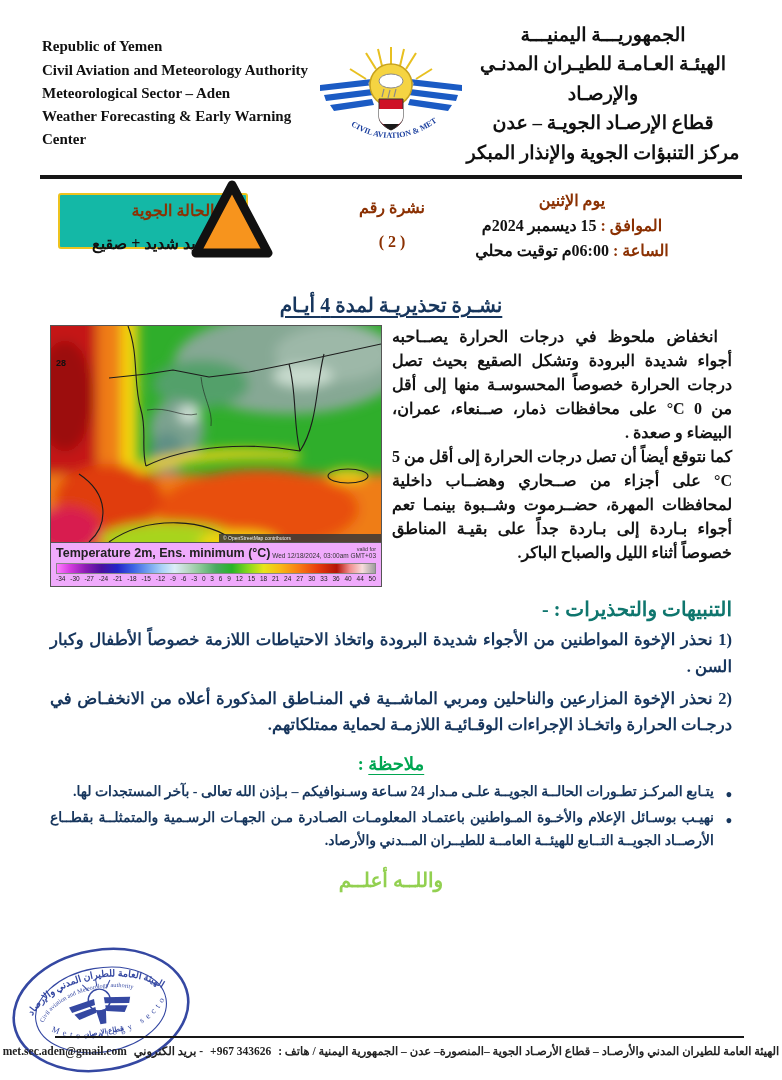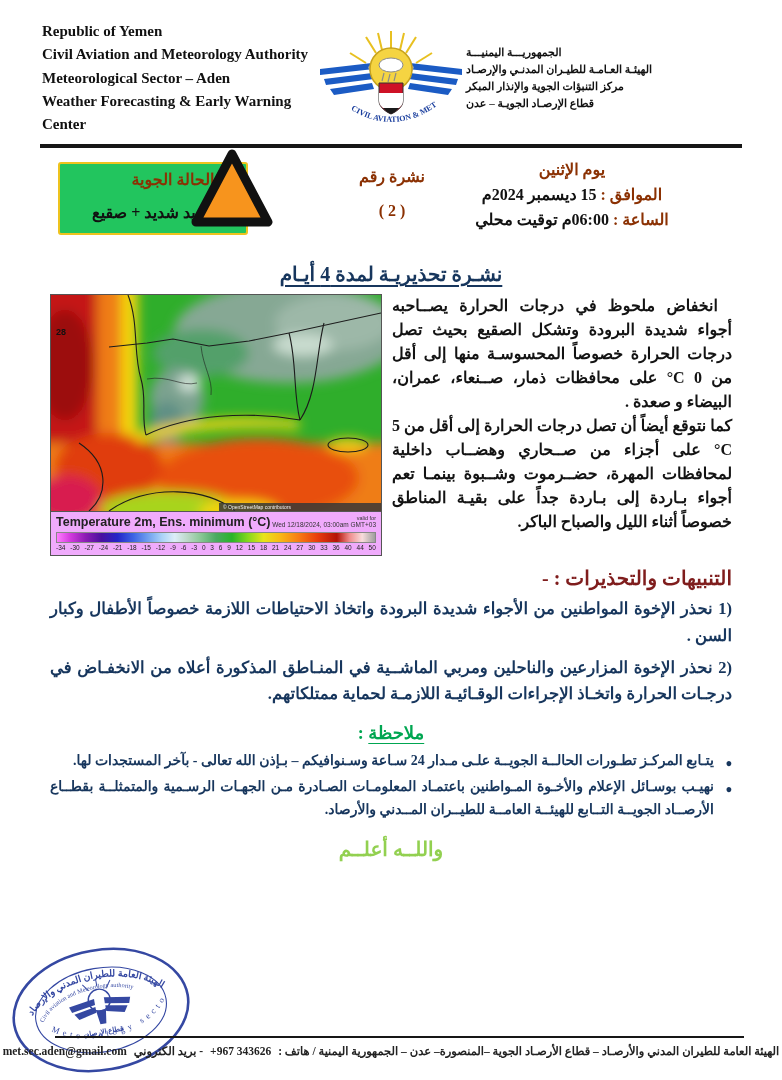--- a/index.html
+++ b/index.html
@@ -5,30 +5,30 @@
   * { margin:0; padding:0; box-sizing:border-box; }
   html,body { background:#e8e8e8; }
   .page {
     position:relative; width:782px; height:1080px; margin:0 auto;
     background:#ffffff; overflow:hidden;
     font-family:"Liberation Serif", serif;
   }
   
   .header { display:flex; justify-content:space-between; align-items:center; padding:20px 42px 0 42px; }
   .hdr-en { width:300px; text-align:left; font-weight:bold; font-size:15px; line-height:1.55; color:#111; }
-  .hdr-ar { width:300px; text-align:left; font-weight:bold; font-size:11px; line-height:1.55; color:#111; direction:rtl; }
+  .hdr-ar { width:300px; text-align:center; font-weight:bold; font-size:19px; line-height:1.55; color:#111; direction:rtl; }
   .hdr-logo { width:150px; height:102px; flex:0 0 auto; }
   .divider { height:4px; background:#161616; margin:8px 40px 0 40px; }
   
   .info-row { position:relative; height:104px; }
   .date-block { position:absolute; right:60px; top:10px; width:300px; text-align:center; direction:rtl; font-weight:bold; font-size:16px; line-height:1.55; }
   .maroon { color:#8b3103; }
   .black { color:#111; }
   .bulletin-block { position:absolute; left:322px; top:12px; width:140px; text-align:center; direction:rtl; font-weight:bold; font-size:16px; color:#8b3103; line-height:2.1; }
-  .status-box { position:absolute; left:58px; top:14px; width:190px; height:73px; border:2px solid #eec31e; border-radius:3px; background:#22c55e; direction:rtl; text-align:center; font-weight:bold; }
+  .status-box { position:absolute; left:58px; top:14px; width:190px; height:56px; border:2px solid #eec31e; border-radius:3px; background:#14b8a6; direction:rtl; text-align:center; font-weight:bold; }
   .status-title { font-size:16px; color:#8b3103; margin-top:6px; margin-left:40px; }
   .status-value { font-size:16px; color:#111; margin-top:14px; }
   .warn-triangle { position:absolute; left:190px; top:0px; width:84px; height:80px; }
   
   .doc-title { margin-top:10px; text-align:center; font-weight:bold; font-size:20px; color:#17365d; direction:rtl; }
   .doc-title span { text-decoration:underline; text-underline-offset:4px; }
   .intro { margin:10px 60px 0 60px; direction:rtl; text-align:center; font-weight:bold; font-size:16.5px; line-height:1.6; color:#17365d; }
   
   .main { display:flex; flex-direction:row; margin:8px 50px 0 50px; gap:10px; }
   .map-wrap { flex:0 0 332px; border:1px solid #555; background:#f0abfc; }
@@ -43,21 +43,21 @@
     background:linear-gradient(to right,
       #ff7dff 0%, #d63ce0 4%, #8c1cb4 9%, #4a10a0 14%, #2525c8 19%, #3c64e4 24%,
       #74a4f0 29%, #aad2f8 33%, #dcedf8 37%, #bcd8c8 41%, #8cc898 45%, #4aaa62 50%,
       #28b428 55%, #84d81e 60%, #e8e41c 65%, #f8ba16 70%, #f87c14 76%, #e83c0e 82%,
       #b41408 88%, #f08c8c 92%, #f8dcdc 96%, #9e9e9e 100%); }
   .legend-ticks { display:flex; justify-content:space-between; margin-top:1px; font-size:6.5px; color:#222; }
   .forecast { flex:1; direction:rtl; text-align:justify; font-weight:bold; font-size:16px; line-height:1.5; color:#131313; }
   .forecast p { text-indent:14px; }
   .forecast p + p { text-indent:0; }
   
-  .warn-heading { margin:10px 50px 0 50px; direction:rtl; text-align:right; font-weight:bold; font-size:20px; color:#7f1d1d; }
+  .warn-heading { margin:10px 50px 0 50px; direction:rtl; text-align:right; font-weight:bold; font-size:20px; color:#0f766e; }
   .warn-item { margin:6px 50px 0 50px; direction:rtl; text-align:justify; font-weight:bold; font-size:16.5px; line-height:1.6; color:#17365d; }
   .warn-item .num { display:inline-block; direction:ltr; }
   
   .note-heading { margin:14px 50px 0 50px; direction:rtl; text-align:center; font-weight:bold; font-size:18px; color:#00a651; }
   .note-heading .w { text-decoration:underline; text-underline-offset:4px; }
   .note-bullets { margin:6px 50px 0 50px; direction:rtl; }
   .note-bullets li { list-style:none; position:relative; padding-right:18px; text-align:justify; font-weight:bold; font-size:14px; line-height:1.6; color:#17365d; margin-top:4px; }
   .note-bullets li::before { content:"•"; position:absolute; right:0; top:0; color:#17365d; font-size:18px; }
   .ltr { direction:ltr; unicode-bidi:embed; }
   
@@ -116,22 +116,22 @@
       <defs>
           <path id="logoArc" d="M28,78 Q75,112 122,78"></path>
         </defs>
       <text font-size="8" font-weight="bold" fill="#1b3f9e" font-family="Liberation Serif, serif">
         <textPath href="#logoArc" startOffset="8">CIVIL AVIATION &amp; METEOROLOGY</textPath>
       </text>
     </svg>
     <div class="hdr-ar">
       <div>الجمهوريـــة اليمنيـــة</div>
       <div>الهيئـة العـامـة للطيـران المدنـي والإرصـاد</div>
+      <div>قطاع الإرصـاد الجويـة – عدن</div>
       <div>مركز التنبؤات الجوية والإنذار المبكر</div>
-      <div>قطاع الإرصـاد الجويـة – عدن</div>
     </div>
   </div>
 
   <div class="divider"></div>
 
   <div class="info-row">
     <div class="date-block">
       <div class="maroon">يوم الإثنين</div>
       <div><span class="maroon">الموافق :</span> <span class="black">15 ديسمبر 2024م</span></div>
       <div><span class="maroon">الساعة :</span> <span class="black">06:00م توقيت محلي</span></div>

